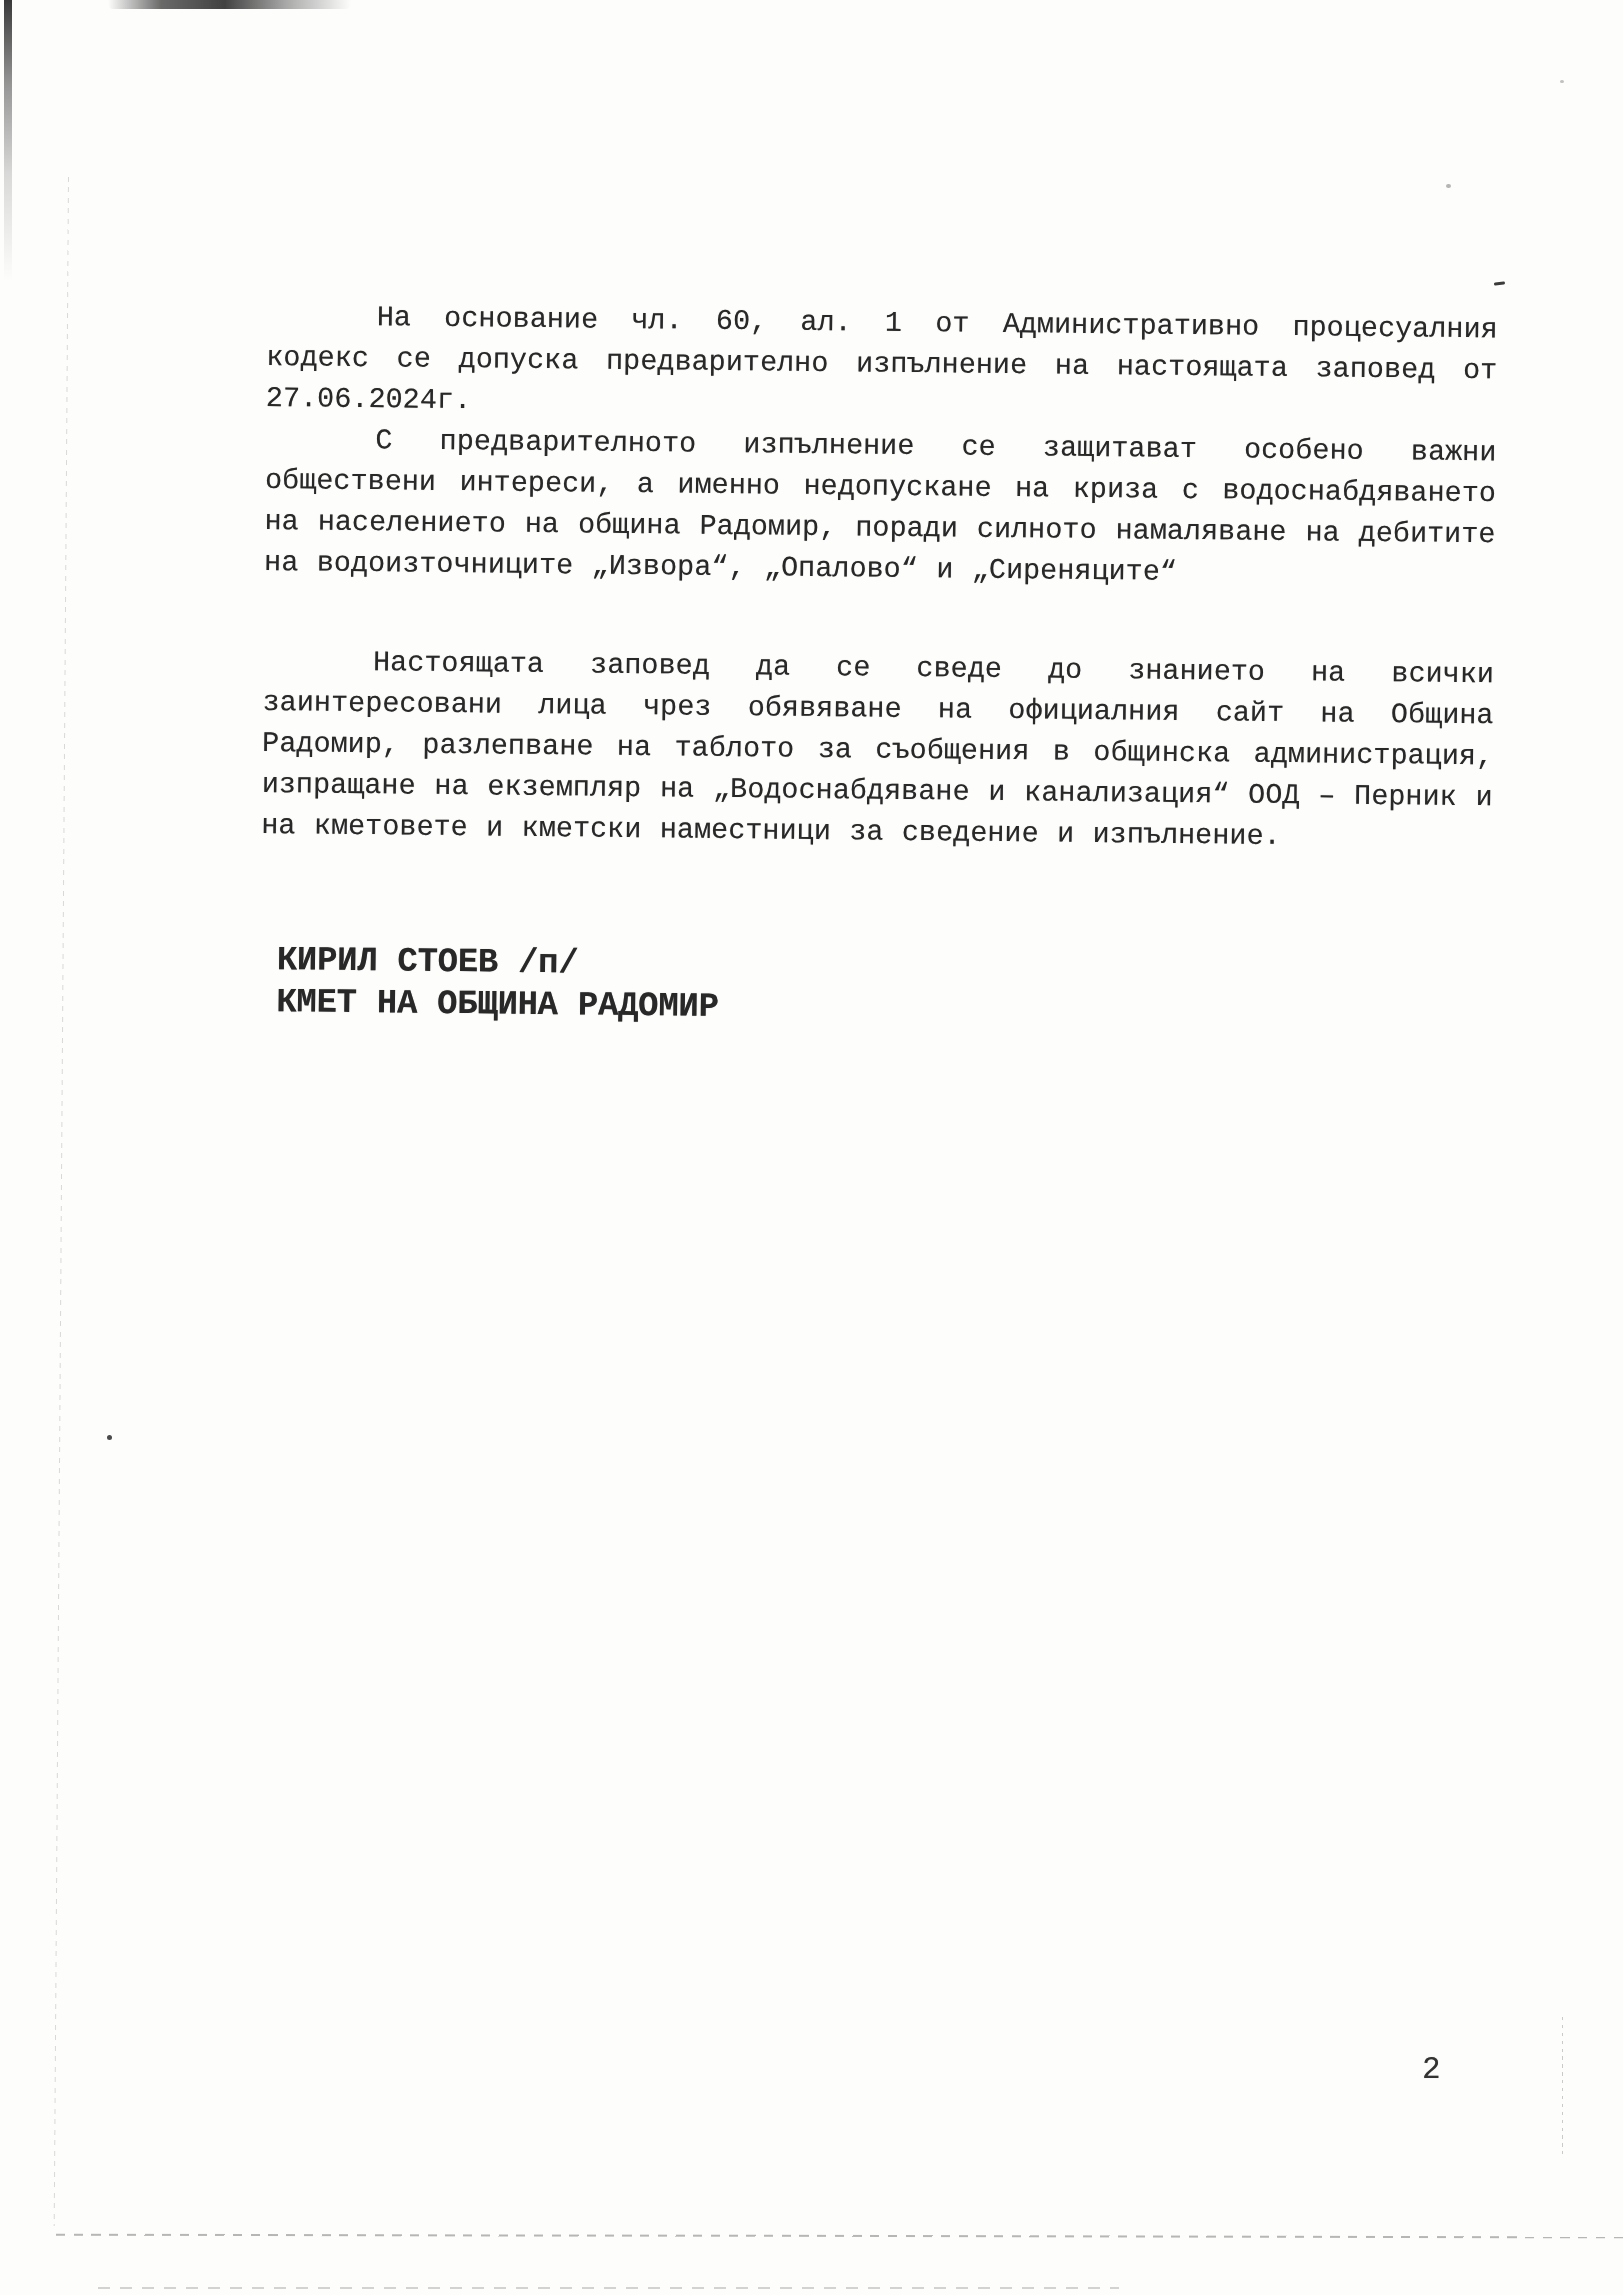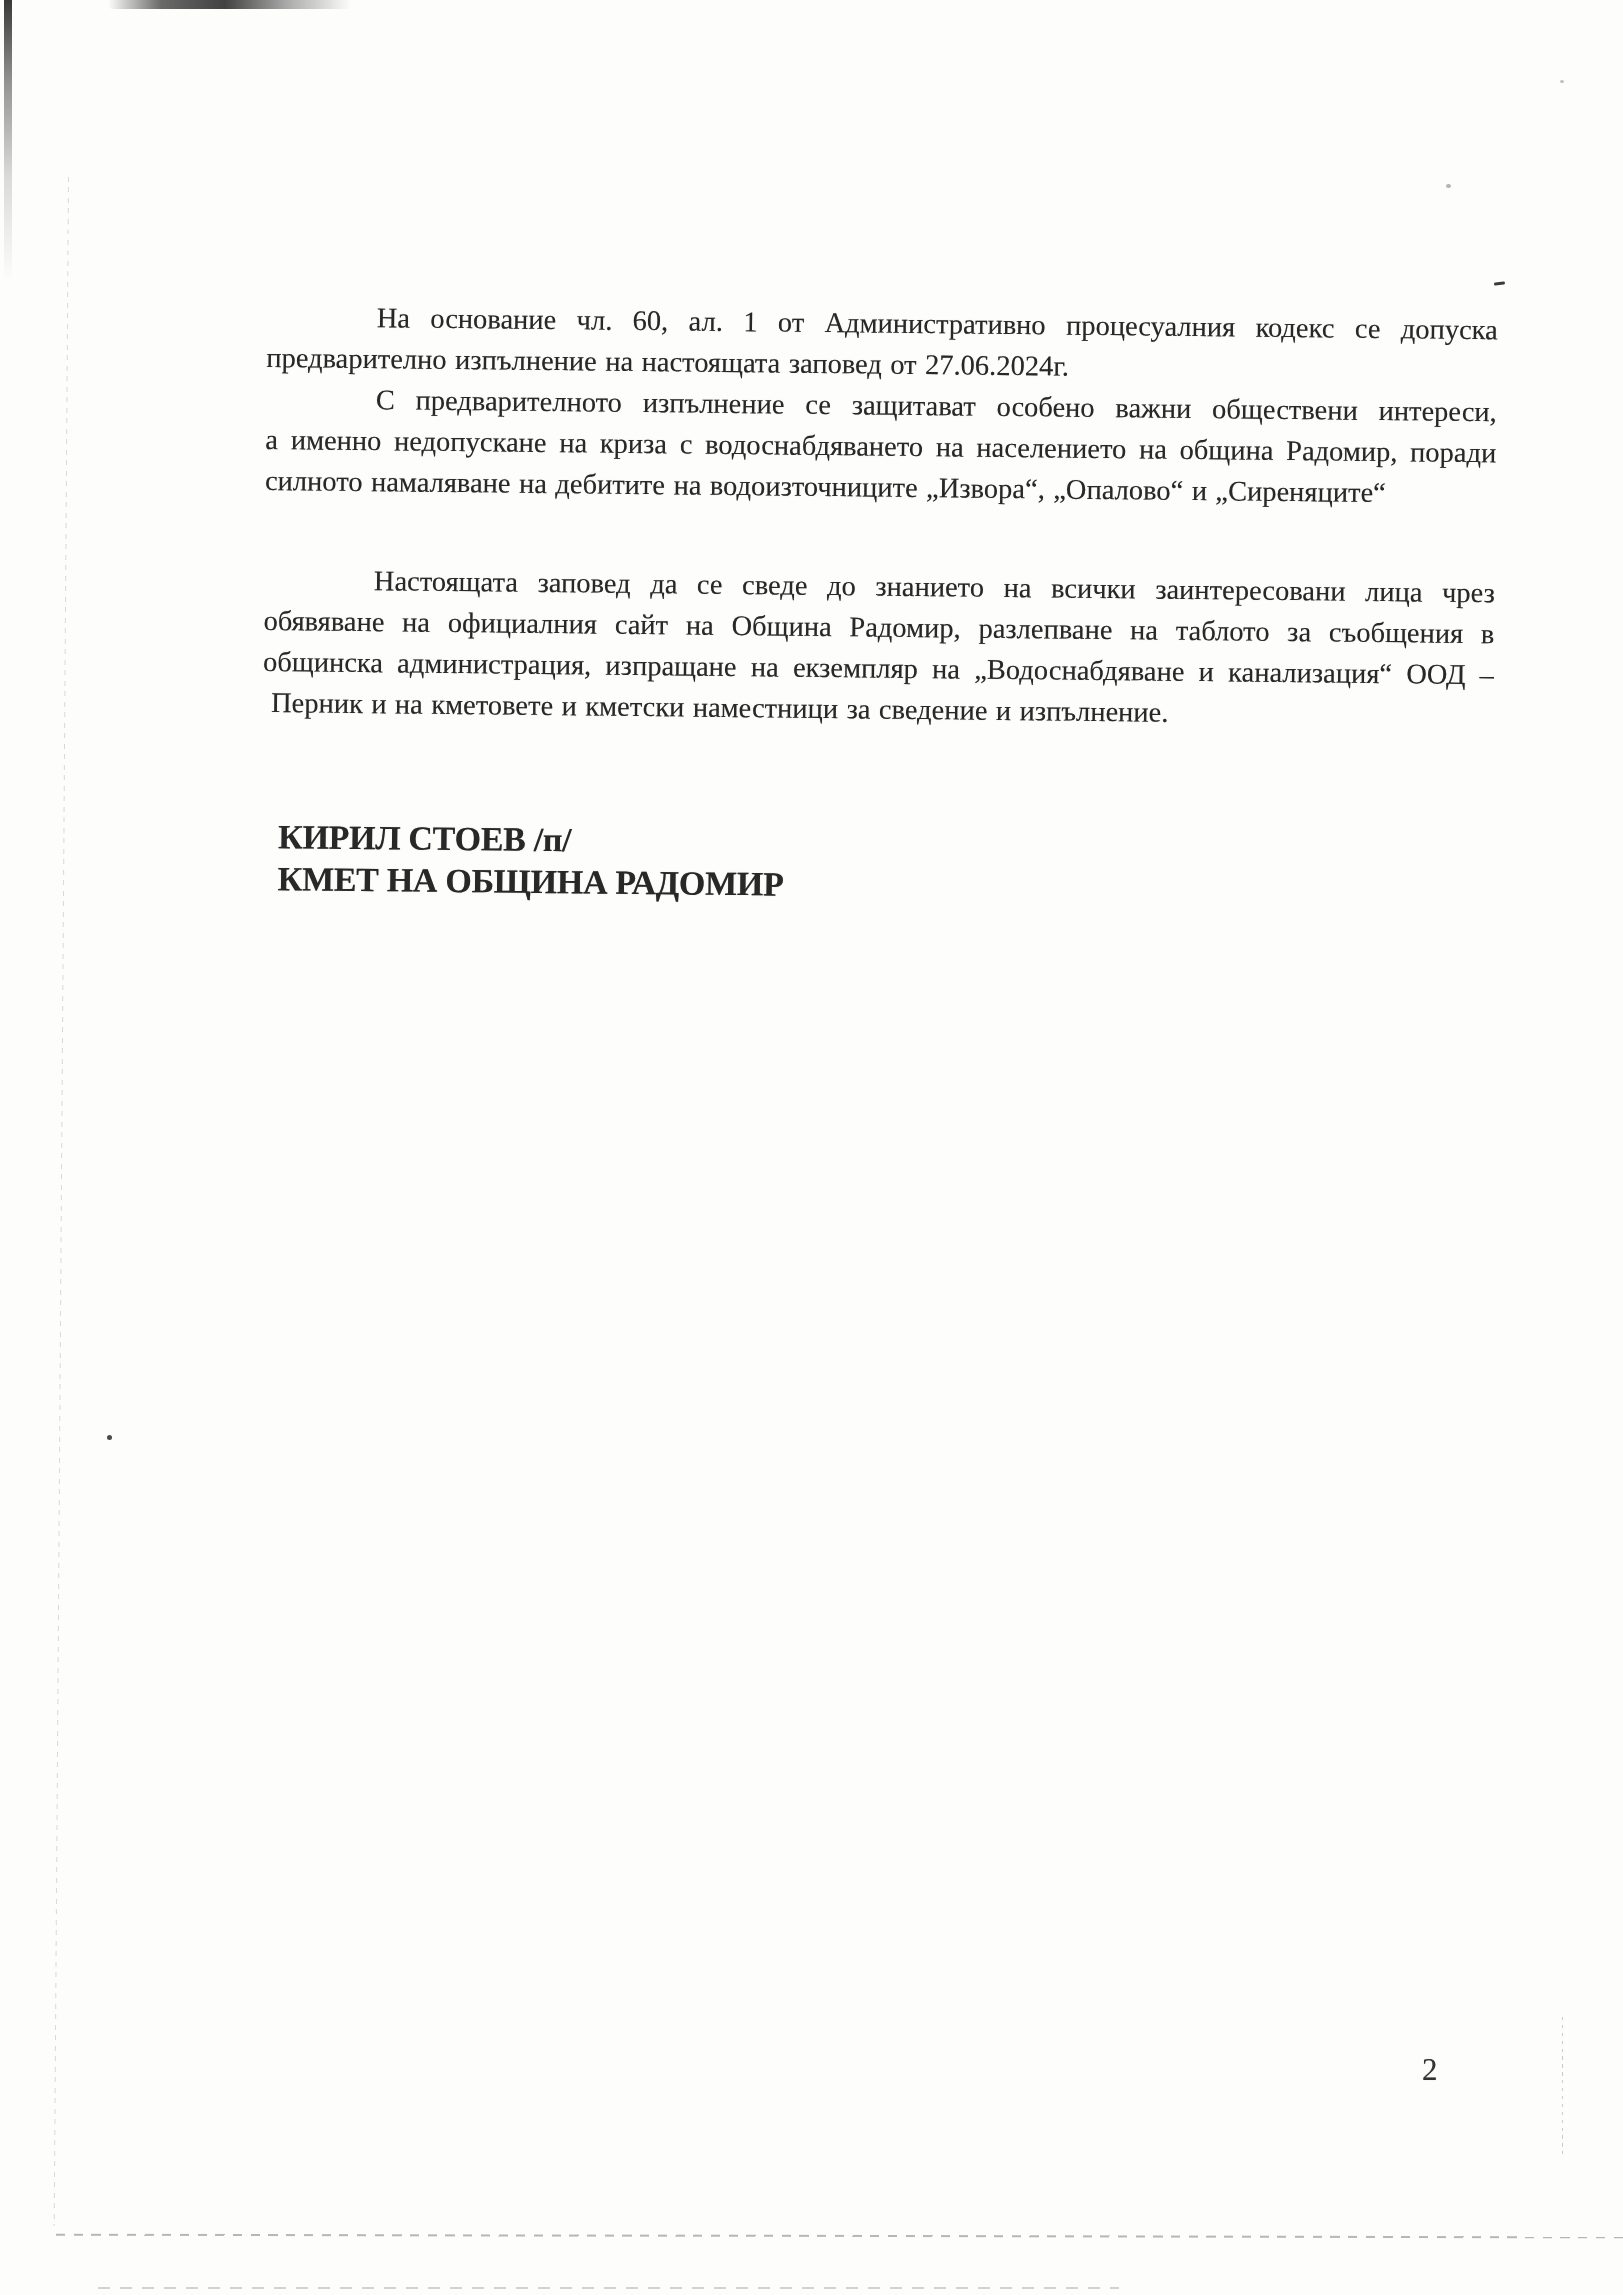--- a/index.html
+++ b/index.html
@@ -7,20 +7,21 @@
     width: 1623px; height: 2295px;
     background: #ffffff;
     font-family: "Liberation Serif", "DejaVu Serif", serif;
   }
   .page {
     position: relative;
     width: 1623px; height: 2295px;
     background: #fdfdfc;
     overflow: hidden;
     color: #282828;
+    font-family: Liberation Mono, monospace;
   }
   
   .content {
     position: absolute;
     left: 267px; top: 296px;
     width: 1231px;
     transform: rotate(0.62deg);
     transform-origin: 0 0;
   }
   .par {

